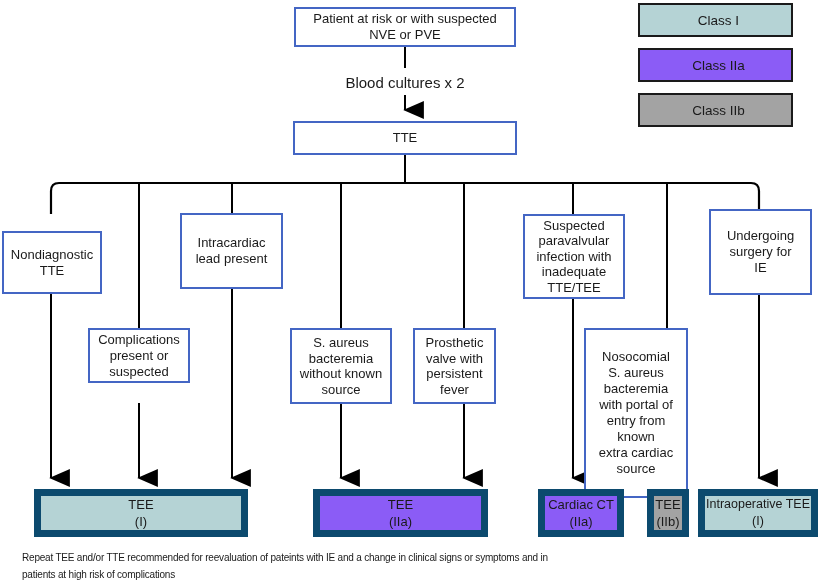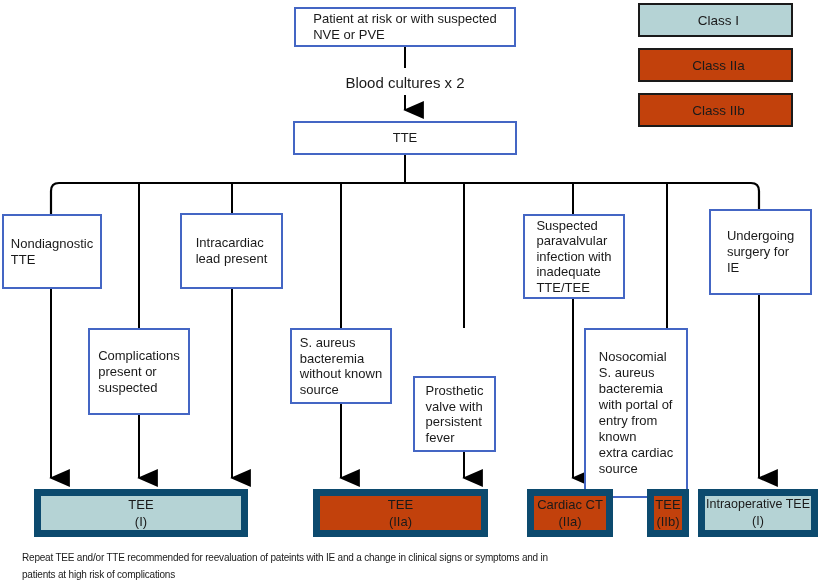--- a/index.html
+++ b/index.html
@@ -4,57 +4,57 @@
 <style>
   html,body{margin:0;padding:0;background:#ffffff;}
   .canvas{
     position:relative;width:825px;height:582px;background:#ffffff;
     font-family:"Liberation Sans","DejaVu Sans",sans-serif;color:#1a1a1a;
     overflow:hidden;
   }
   .canvas svg.connectors{position:absolute;left:0;top:0;width:825px;height:582px;}
   .node{
     position:absolute;box-sizing:border-box;border:2px solid #4466c4;background:#ffffff;
-    display:flex;align-items:center;justify-content:center;
+    display:flex;align-items:center;justify-content:center;text-align:center;
     font-size:13px;line-height:16px;white-space:pre-line;
   }
   .outcome{
     position:absolute;box-sizing:border-box;border:7px solid #0c4a6e;
     display:flex;align-items:center;justify-content:center;text-align:center;
     font-size:13px;line-height:17px;white-space:pre-line;
   }
   .legend-box{
     position:absolute;box-sizing:border-box;border:2px solid #1a1a1a;
     left:638px;width:155px;height:34px;
     display:flex;align-items:center;justify-content:center;text-align:center;
     font-size:13.5px;
     padding-left:6px;
   }
   .fill-class1{background:#b5d3d5;}
-  .fill-class2a{background:#c2410c;}
-  .fill-class2b{background:#c2410c;}
+  .fill-class2a{background:#8b5cf6;}
+  .fill-class2b{background:#a3a3a3;}
   .edge-label{
     position:absolute;left:305px;top:74px;width:200px;text-align:center;
     font-size:15px;
   }
   
   #n-patient      {left:294px;top:7px;  width:222px;height:40px;}
   #n-tte          {left:293px;top:121px;width:224px;height:34px;}
-  #n-nondiag      {left:2px;  top:214px;width:100px;height:75px;}
+  #n-nondiag      {left:2px;  top:231px;width:100px;height:63px;}
   #n-intracardiac {left:180px;top:213px;width:103px;height:76px;}
-  #n-complications{left:88px; top:328px;width:102px;height:87px;}
+  #n-complications{left:88px; top:328px;width:102px;height:55px;}
   #n-saureus      {left:290px;top:328px;width:102px;height:76px;line-height:15.5px;}
-  #n-prosthetic   {left:413px;top:328px;width:83px; height:76px;line-height:15.5px;margin-top:48px;}
+  #n-prosthetic   {left:413px;top:328px;width:83px; height:76px;line-height:15.5px;}
   #n-paravalvular {left:523px;top:214px;width:102px;height:85px;line-height:15.5px;}
   #n-nosocomial   {left:584px;top:328px;width:104px;height:170px;line-height:16px;}
   #n-undergoing   {left:709px;top:209px;width:103px;height:86px;}
   
   #o-tee1   {left:34px; top:489px;width:214px;height:48px;}
   #o-tee2a  {left:313px;top:489px;width:175px;height:48px;}
-  #o-cardct {left:527px;top:489px;width:86px; height:48px;}
+  #o-cardct {left:538px;top:489px;width:86px; height:48px;}
   #o-tee2b  {left:647px;top:489px;width:42px; height:48px;}
   #o-intraop{left:698px;top:489px;width:120px;height:48px;font-size:12.5px;text-align:center;}
   
   #leg-1{top:3px;}
   #leg-2{top:48px;}
   #leg-3{top:93px;}
   .footnote{
     position:absolute;left:22px;top:549px;width:792px;
     font-size:10px;line-height:17px;letter-spacing:-0.2px;white-space:pre-line;
   }

